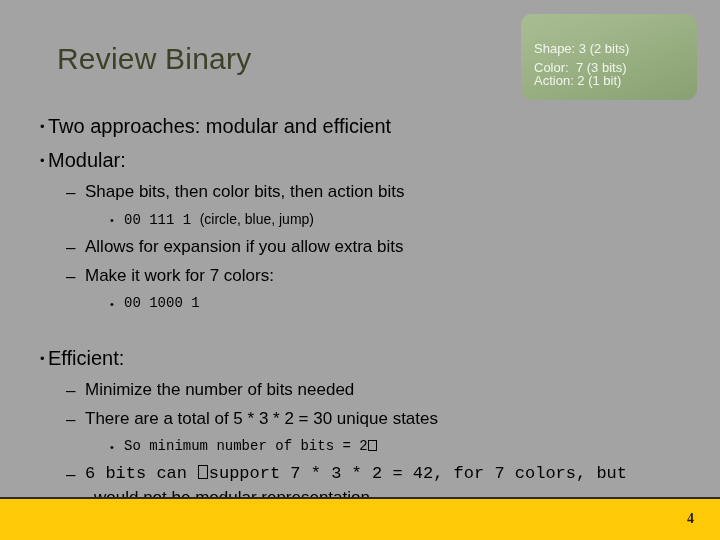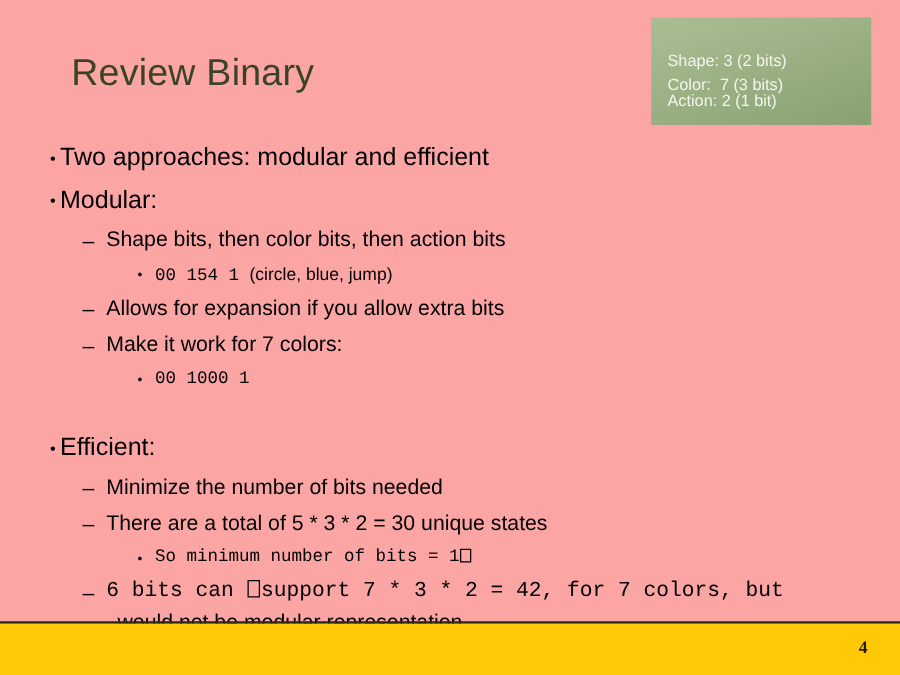--- a/index.html
+++ b/index.html
@@ -13,21 +13,21 @@
     font-family: "Liberation Sans", sans-serif;
     overflow: hidden;
     position: relative;
   }
 
   #slide {
     position: absolute;
     left: 0; top: 0;
     width: 720px;
     height: 512px;
-    background: #fca5a5;
+    background: #a3a3a3;
   }
 
   
   #title {
     position: absolute;
     left: 57px;
     top: 41px;
     font-size: 30px;
     line-height: 36px;
     color: #3b4228;
@@ -36,20 +36,21 @@
   }
 
   
   #legend-box {
     position: absolute;
     left: 521px;
     top: 14px;
     width: 176px;
     height: 86px;
     background: linear-gradient(160deg, #a9bd92 0%, #9fb589 35%, #88a072 100%);
+    border-radius: 11px;
   }
   #legend-box .legend-line {
     position: absolute;
     left: 13px;
     font-size: 13px;
     line-height: 19px;
     color: #f2f5ee;
     white-space: pre;
   }
   #legend-box .legend-line.l0 { top: 25px; }
@@ -211,21 +212,21 @@
       <span class="txt">Modular:</span>
     </div>
 
     <div class="row lvl2">
       <span class="marker">–</span>
       <span class="txt">Shape bits, then color bits, then action bits</span>
     </div>
 
     <div class="row lvl3">
       <span class="marker">•</span>
-      <span class="txt"><span class="mono">00 154  1 </span><span> (circle, blue, jump)</span></span>
+      <span class="txt"><span class="mono">00 111  1 </span><span> (circle, blue, jump)</span></span>
     </div>
 
     <div class="row lvl2">
       <span class="marker">–</span>
       <span class="txt">Allows for expansion if you allow extra bits</span>
     </div>
 
     <div class="row lvl2">
       <span class="marker">–</span>
       <span class="txt">Make it work for 7 colors:</span>
@@ -248,21 +249,21 @@
       <span class="txt">Minimize the number of bits needed</span>
     </div>
 
     <div class="row lvl2">
       <span class="marker">–</span>
       <span class="txt">There are a total of 5 * 3 * 2 = 30 unique states</span>
     </div>
 
     <div class="row lvl3">
       <span class="marker">•</span>
-      <span class="txt mono"><span>So minimum number of bits = 1</span><span class="tofu"></span></span>
+      <span class="txt mono"><span>So minimum number of bits = 2</span><span class="tofu"></span></span>
     </div>
 
     <div class="row lvl2 two-line">
       <span class="marker">–</span>
       <span class="txt mono"><span>6 bits can </span><span class="tofu"></span><span>support 7 * 3 * 2 = 42, for 7 colors, but</span></span>
       <span class="cont">would not be modular representation.</span>
     </div>
 
   </div>
 

